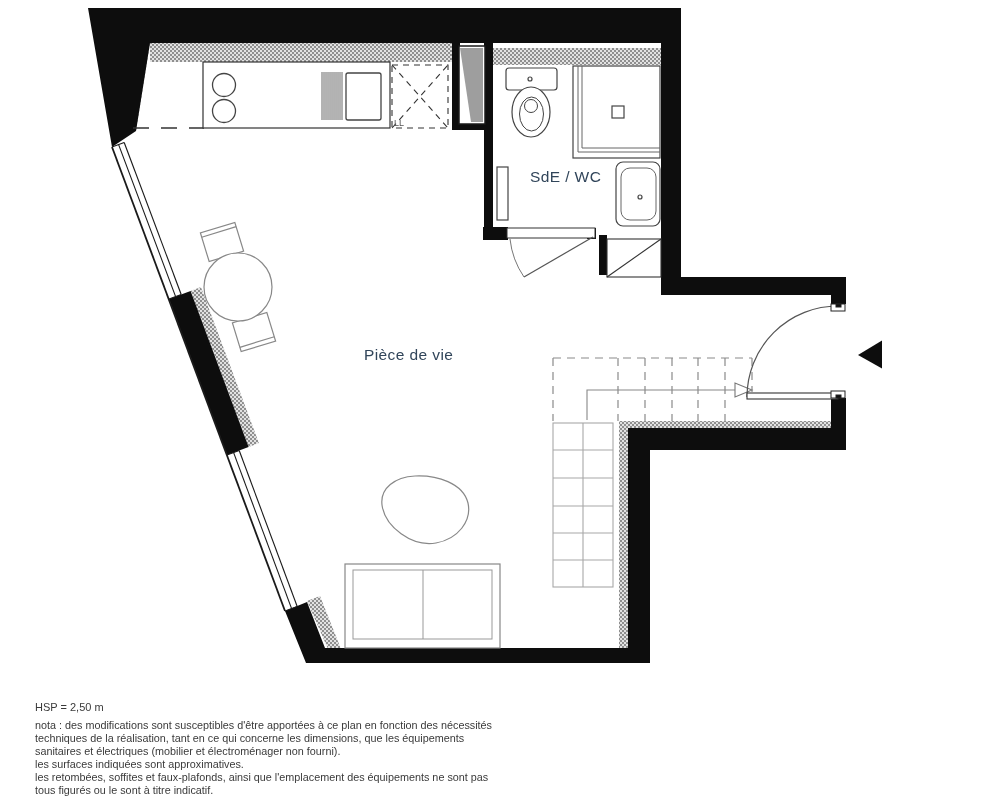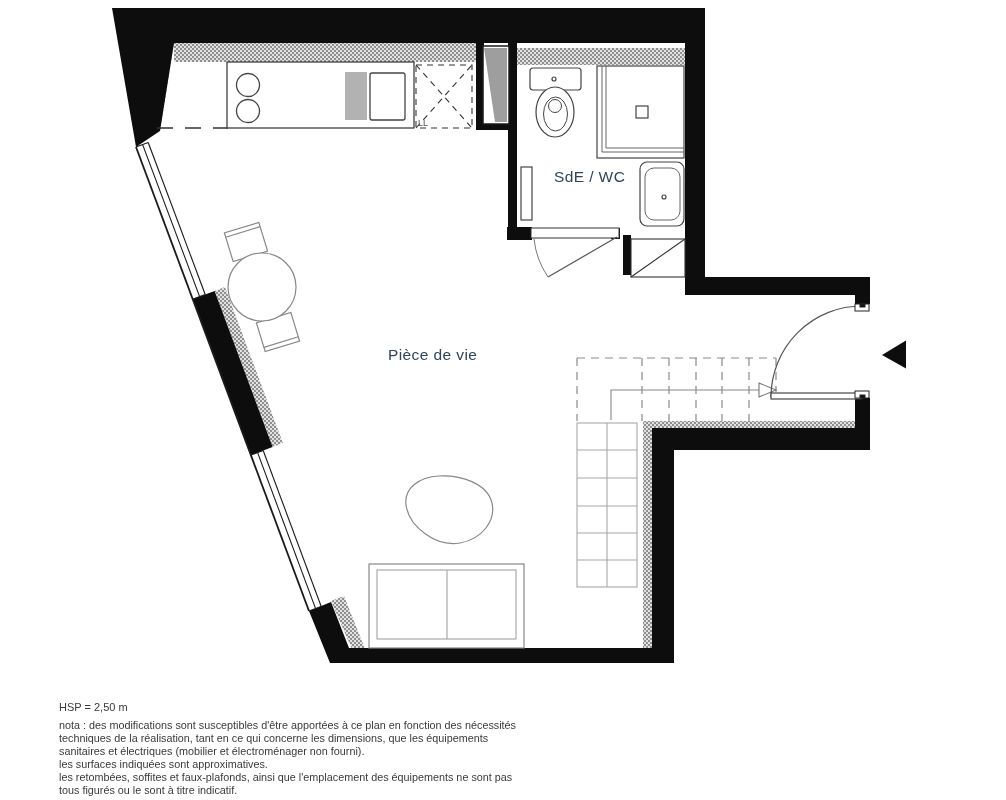--- a/index.html
+++ b/index.html
@@ -1,17 +1,17 @@
 <!DOCTYPE html>
 <html><head>
 <meta charset="utf-8">
 <style>
   html,body{margin:0;padding:0;background:#fff;}
   body{font-family:"Liberation Sans", sans-serif;}
-  .canvas{position:relative;width:882px;height:800px;background:#ffffff;overflow:hidden;margin-left:24px;}
+  .canvas{position:relative;width:882px;height:800px;background:#ffffff;overflow:hidden;}
   svg{display:block;}
   text{font-family:"Liberation Sans", sans-serif;}
   .room-label{font-size:15.5px;fill:#31455a;letter-spacing:.4px;}
   .note-line{font-size:10.8px;fill:#3a3a3a;}
   .hsp{font-size:11px;fill:#3a3a3a;}
   .ll{font-size:9px;fill:#555;}
 </style>
 </head>
 <body>
 

